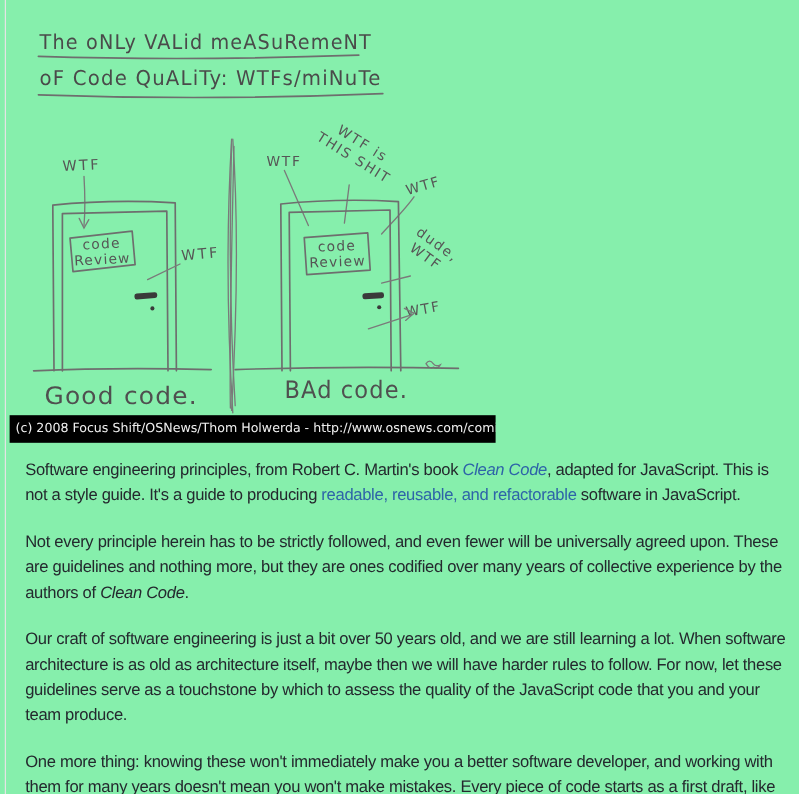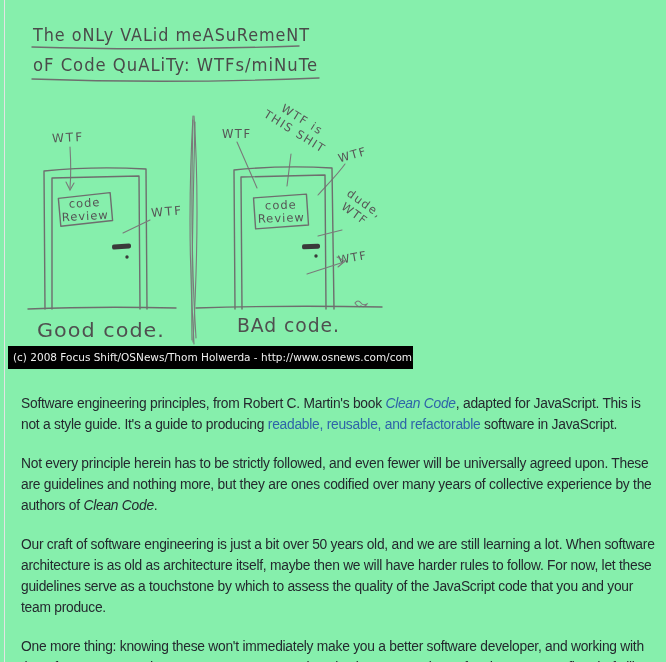--- a/index.html
+++ b/index.html
@@ -20,21 +20,21 @@
   .t-sign{fill:#555555;font-size:11.5px;letter-spacing:1px;text-anchor:middle;}
   .t-caption{fill:#4f4f4f;font-size:20px;letter-spacing:1px;}
 
   .credit-bar{width:405px;height:23px;background:#000000;color:#f0f0f0;
               font-family:"DejaVu Sans",sans-serif;font-size:10.5px;line-height:23px;
               padding-left:5px;box-sizing:border-box;white-space:nowrap;overflow:hidden;}
 
   
   .article{position:absolute;left:21px;top:381px;width:637px;
            font-size:13.8px;line-height:21px;letter-spacing:-0.25px;color:#24292e;}
-  .article p{margin:12px 0 18px 0;}
+  .article p{margin:0 0 18px 0;}
   .article a{color:#2e64a8;text-decoration:none;}
   .it{font-style:italic;}
 </style>
 </head>
 <body>
 
 <div class="page">
   <div class="left-border"></div>
 
   <div class="comic">

